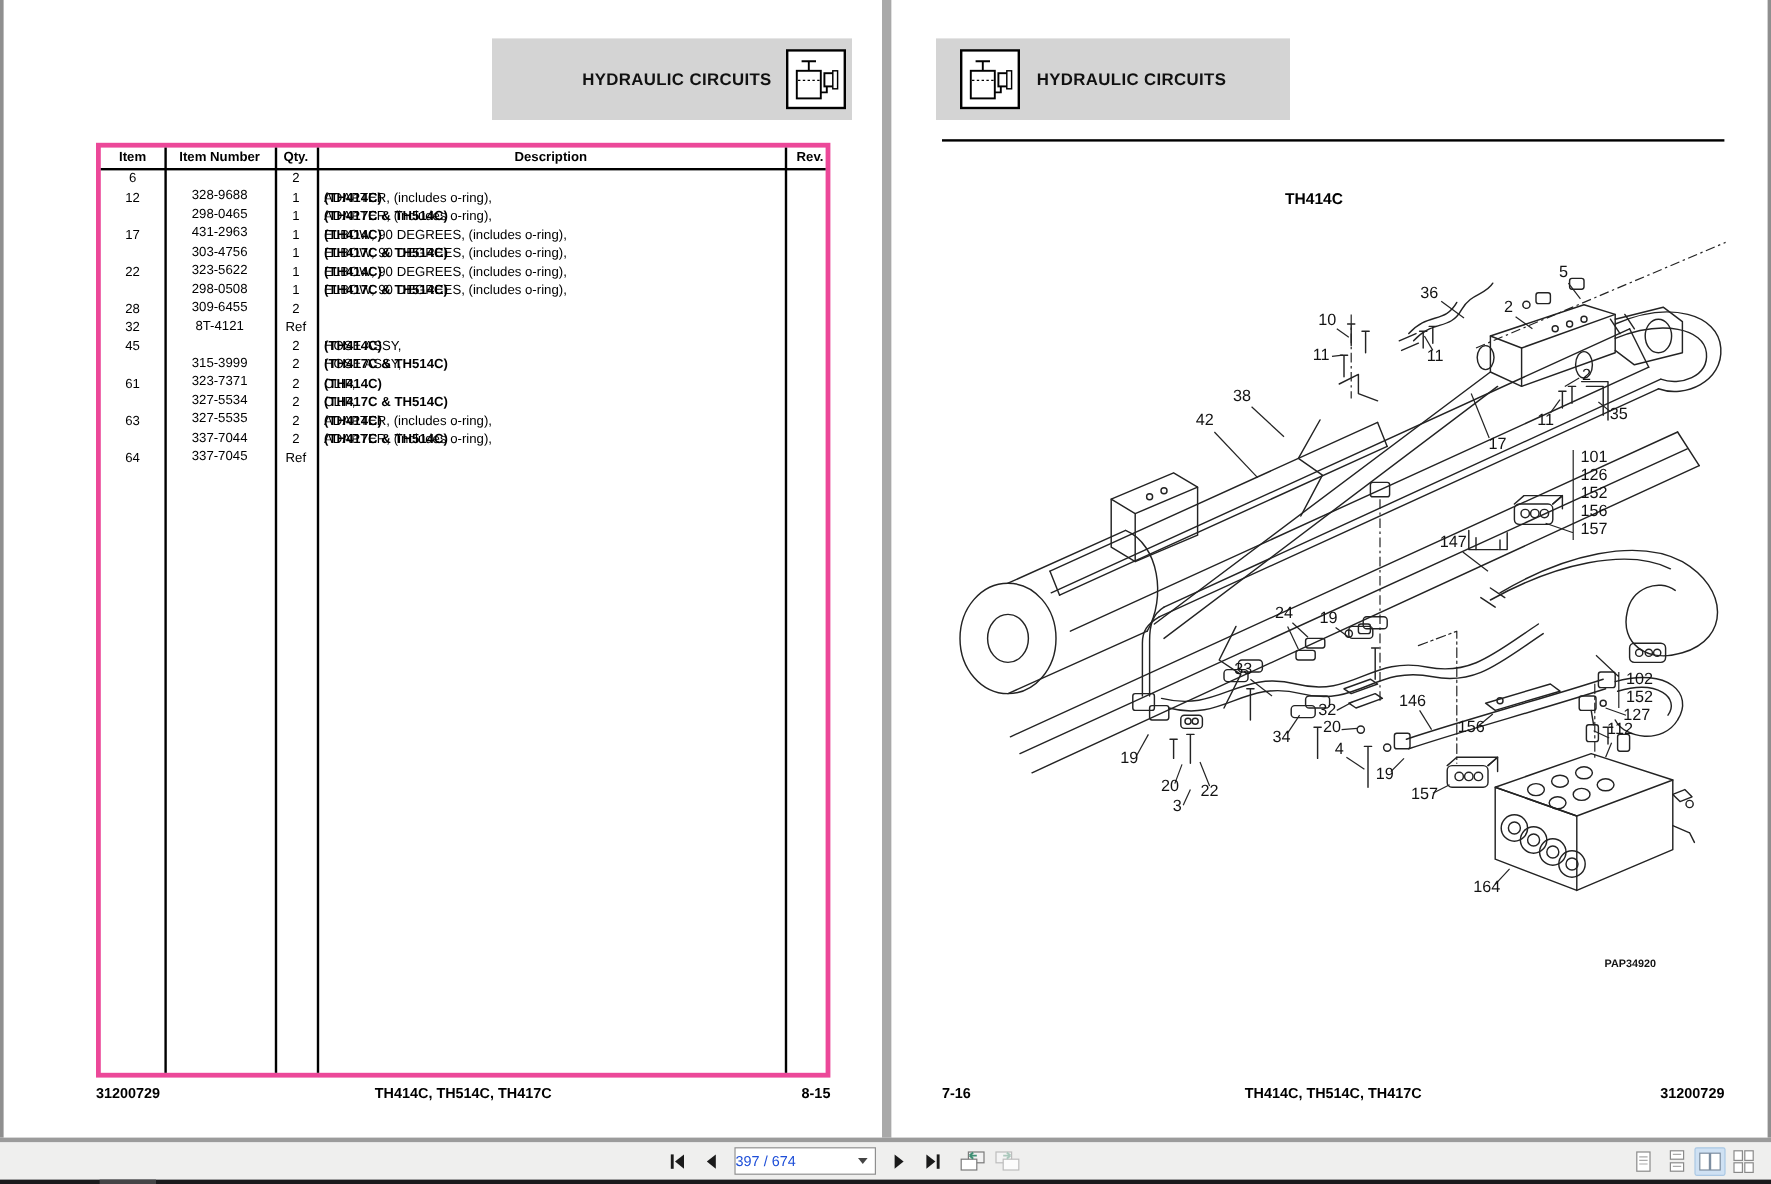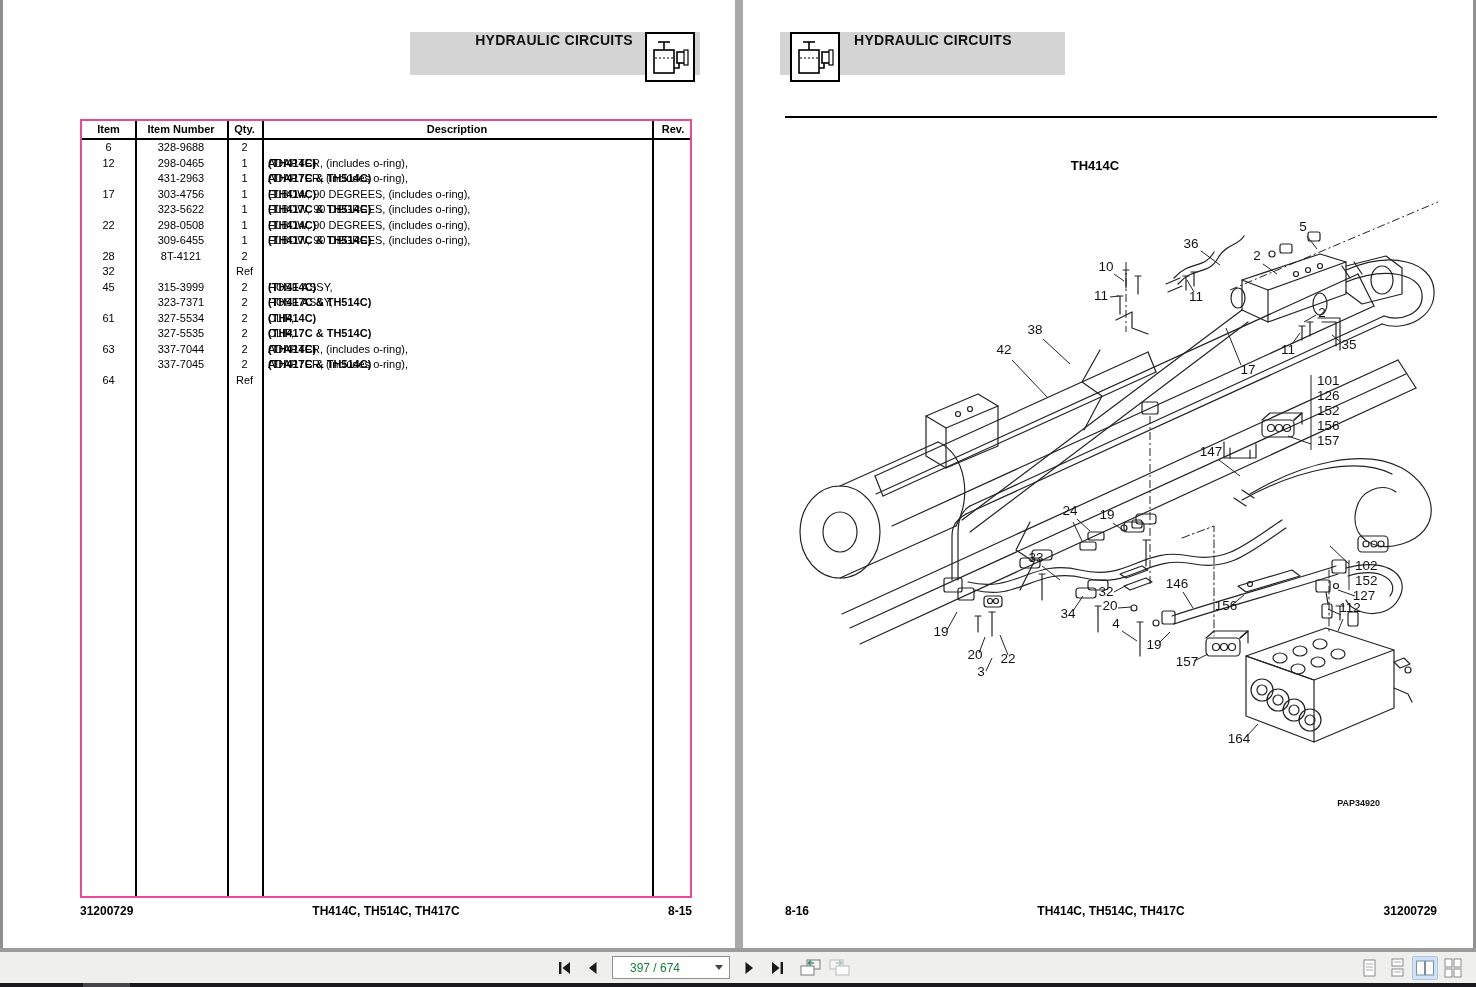--- a/index.html
+++ b/index.html
@@ -7,46 +7,46 @@
     font-family:"Liberation Sans",sans-serif;overflow:hidden;}
   .edge{position:absolute;top:0;height:948px;background:#8f8f8f;}
   .edge.l{left:0;width:3px;}
   .edge.r{right:0;width:3px;}
   .page-gap{position:absolute;left:735px;top:0;width:8px;height:948px;background:#a9a9a9;}
   .page{position:absolute;top:0;height:948px;background:#fff;}
   .page.left{left:3px;width:732px;}
   .page.right{left:743px;width:730px;}
 
   
-  .banner{position:absolute;height:43px;background:#d4d4d4;display:flex;align-items:flex-start;}
+  .banner{position:absolute;height:68px;background:#d4d4d4;display:flex;align-items:center;padding-left:10px;}
   .banner .btxt{font-size:14px;font-weight:bold;color:#111;letter-spacing:.3px;white-space:nowrap;}
   .tankbox{width:50px;height:50px;background:#fff;border:2px solid #000;box-sizing:border-box;
     display:flex;align-items:center;justify-content:center;}
   .banner.bl{left:407px;top:32px;width:290px;justify-content:flex-end;}
   .banner.bl .btxt{margin-right:12px;}
   .banner.bl .tankbox{margin-right:5px;}
   .banner.br{left:37px;top:32px;width:285px;justify-content:flex-start;}
   .banner.br .tankbox{margin-left:10px;}
   .banner.br .btxt{margin-left:14px;}
 
   .figtitle{position:absolute;text-align:center;font-weight:bold;font-size:12.5px;color:#000;}
   .rule{position:absolute;background:#000;}
 
   
   .ptable{position:absolute;left:77px;top:119px;width:612px;height:779px;
-    border:2px solid #ec4899;box-sizing:border-box;}
+    border:4px solid #ec4899;box-sizing:border-box;}
   .vline{position:absolute;top:0;bottom:0;width:1.5px;background:#000;}
   .hline{position:absolute;left:0;right:0;top:17px;height:1.5px;background:#000;}
   .thead span{position:absolute;top:0;height:17px;line-height:17px;text-align:center;
     font-weight:bold;font-size:11px;color:#000;}
   .rows{position:absolute;left:0;right:0;top:19px;}
   .prow{position:relative;height:15.5px;font-size:11px;line-height:15.5px;color:#000;}
   .prow span{position:absolute;top:0;}
   .prow .ci{left:0;width:53px;text-align:center;}
-  .prow .cp{left:53px;width:92px;text-align:center;}
+  .prow .cp{left:53px;width:92px;text-align:center;margin-top:14px;}
   .prow .cq{left:145px;width:35px;text-align:center;}
   .prow .cd{left:180px;width:384px;padding-left:6px;white-space:nowrap;overflow:hidden;}
   .prow .cd b{font-weight:bold;}
 
   .pfooter{position:absolute;height:16px;font-weight:bold;font-size:12px;color:#000;}
   .pfooter .fl{position:absolute;left:0;}
   .pfooter .fc{position:absolute;left:0;right:0;text-align:center;}
   .pfooter .fr{position:absolute;right:0;}
 
   .model-label{position:absolute;left:42px;top:158px;width:620px;text-align:center;
@@ -61,21 +61,21 @@
   .papcode{font-family:"Liberation Sans",sans-serif;font-size:9px;font-weight:bold;fill:#131313;}
 
   
   .tbsep{position:absolute;left:0;top:948px;width:1476px;height:4px;background:#9b9b9b;}
   .toolbar{position:absolute;left:0;top:952px;width:1476px;height:31px;background:#efefee;}
   .navgroup{position:absolute;left:552px;top:3px;display:flex;align-items:center;gap:2px;}
   .tbtn{width:26px;height:25px;display:flex;align-items:center;justify-content:center;
     border-radius:3px;}
   .combo{width:118px;height:23px;background:#fff;border:1px solid #8f8f8f;box-sizing:border-box;
     display:flex;align-items:center;margin:0 4px;}
-  .combo .pval{font-size:12px;color:#15803d;padding-left:17px;flex:1;}
+  .combo .pval{font-size:12px;color:#1d4ed8;padding-left:0;flex:1;}
   .caret{width:0;height:0;border-left:4px solid transparent;border-right:4px solid transparent;
     border-top:5px solid #444;margin-right:6px;}
   .layoutgroup{position:absolute;left:1356px;top:4px;display:flex;gap:2px;}
   .lbtn{width:26px;height:24px;display:flex;align-items:center;justify-content:center;
     border:1px solid transparent;box-sizing:border-box;border-radius:2px;}
   .lbtn.selected{background:#cfe1f3;border-color:#aac8e4;}
 
   .taskbar{position:absolute;left:0;top:983px;width:1476px;height:4px;background:#1a1a1c;}
   .taskbar .seg{position:absolute;left:83px;top:0;width:47px;height:4px;background:#454547;}
 </style>
@@ -498,21 +498,21 @@
           <text x="584" y="408" text-anchor="middle" class="callout">127</text>
           <line x1="561" y1="423" x2="548" y2="417" class="leader"></line>
           <text x="570" y="420" text-anchor="middle" class="callout">112</text>
           <line x1="466" y1="545" x2="478" y2="532" class="leader"></line>
           <text x="459" y="551" text-anchor="middle" class="callout">164</text>
         </g>
       <text class="papcode" x="600" y="614" text-anchor="end">PAP34920</text>
     </svg>
 
     <div class="pfooter" style="left:42px;top:904px;width:652px;">
-      <span class="fl">8-16</span>
+      <span class="fl">7-16</span>
       <span class="fc">TH414C, TH514C, TH417C</span>
       <span class="fr">31200729</span>
     </div>
   </div>
 
   <div class="edge l"></div>
   <div class="edge r"></div>
 
   <div class="tbsep"></div>
   <div class="toolbar">

